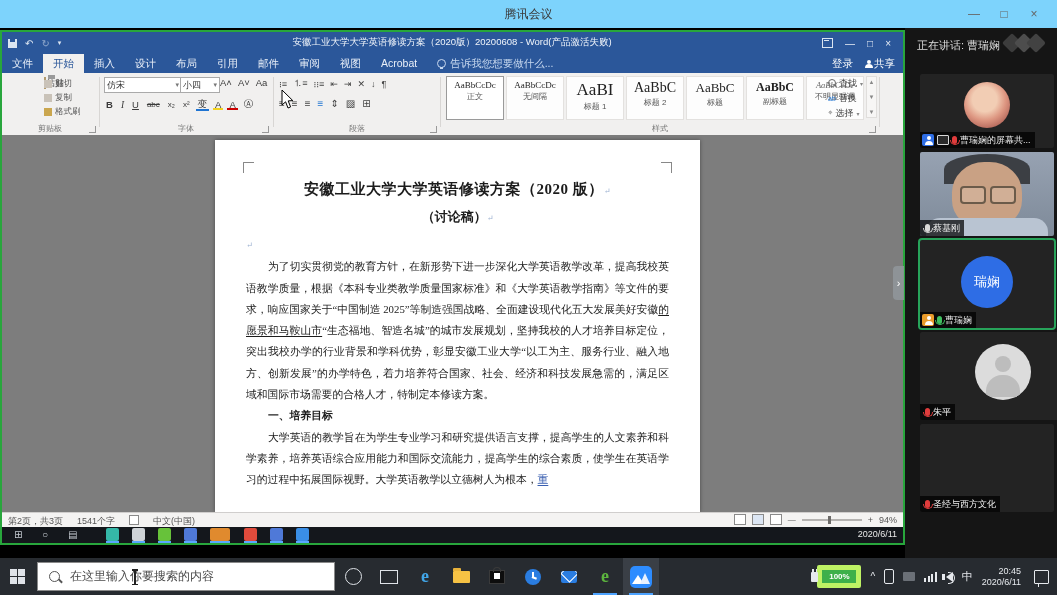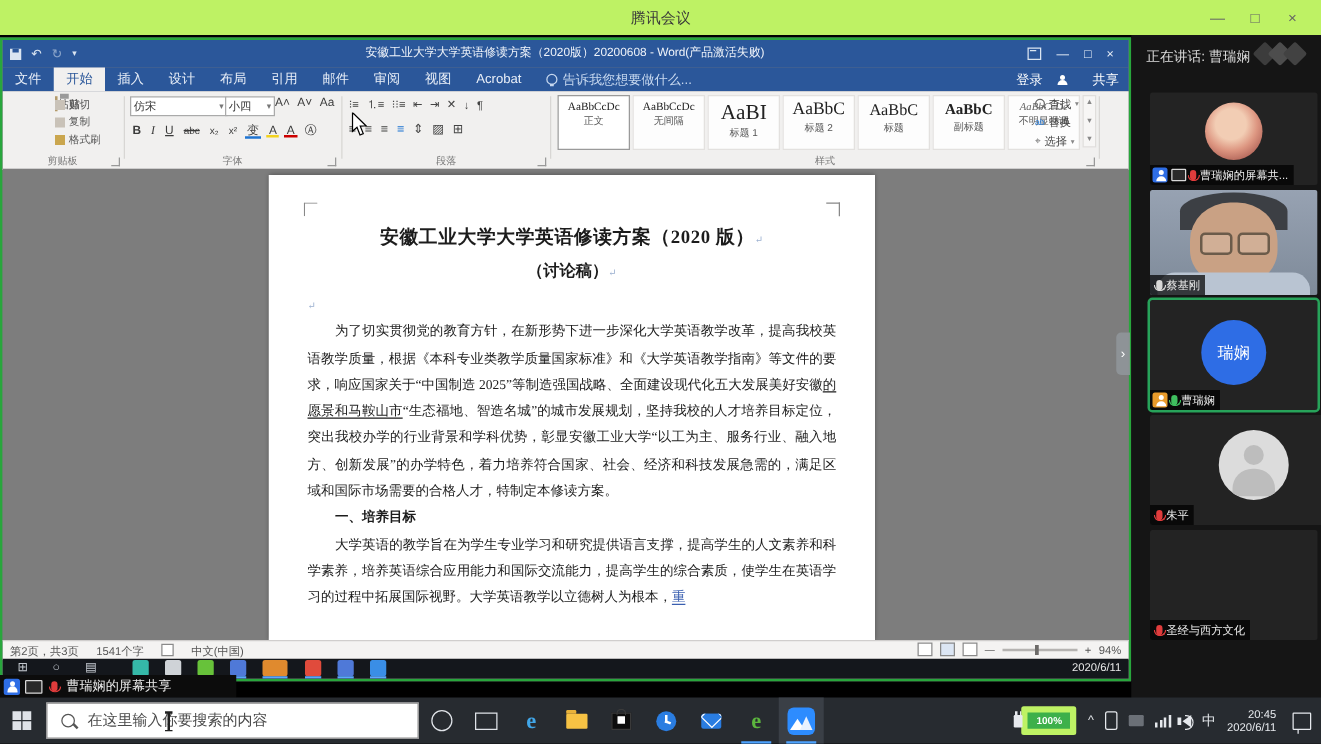--- a/index.html
+++ b/index.html
@@ -4,21 +4,21 @@
 <style>
   html,body{margin:0;padding:0;background:#000;}
   #app{position:relative;width:1057px;height:595px;overflow:hidden;
        font-family:"Liberation Sans","DejaVu Sans",sans-serif;font-size:12px;
        -webkit-font-smoothing:antialiased;}
   .abs{position:absolute;}
   .f{display:flex;align-items:center;}
   .ell{white-space:nowrap;overflow:hidden;text-overflow:ellipsis;}
 
   
-  #mtb{left:0;top:0;width:1057px;height:28px;background:#bef264;border-bottom:1px solid #e0e0e0;}
+  #mtb{left:0;top:0;width:1057px;height:28px;background:#7dd3fc;border-bottom:1px solid #e0e0e0;}
   #mtb .t{left:0;right:0;top:6px;text-align:center;color:#3a3a3a;font-size:12px;}
   #mtb .ctl{right:8px;top:0;height:28px;display:flex;}
   #mtb .ctl span{width:30px;text-align:center;line-height:28px;color:#666;font-size:12px;cursor:default;}
 
   
   #stage{left:0;top:28px;width:1057px;height:530px;background:#000;}
 
   
   #share{left:0;top:30px;width:905px;height:515px;border:2px solid var(--share-green,#28a63c);box-sizing:border-box;background:#7d7d7d;}
   #share > .in{position:absolute;left:0;top:0;width:901px;height:511px;overflow:hidden;}
@@ -238,21 +238,21 @@
           <span class="tab">邮件</span>
           <span class="tab">审阅</span>
           <span class="tab">视图</span>
           <span class="tab">Acrobat</span>
           <span class="tellme">
             <span class="bulb"></span>
             <span>告诉我您想要做什么...</span>
           </span>
           <span class="right">
             <span>登录</span>
-            <span class="f" style="gap:20px;">
+            <span class="f" style="gap:1px;">
               <span class="person"></span>
               <span>共享</span>
             </span>
           </span>
         </div>
 
         <div class="abs w-ribbon">
 
           <div class="grp" style="left:0;width:96px;">
             <div class="pastebig">
@@ -457,26 +457,20 @@
           <span class="s-date">2020/6/11</span>
         </div>
 
       </div>
     </div>
 
     <div id="chevron" class="abs" style="top:238px;">
       <span>›</span>
     </div>
 
-    <div id="overlay" class="abs" style="top:512px;">
-      <span class="badge b-blue"></span>
-      <span class="scr-ic"></span>
-      <span class="mic red"></span>
-      <span class="ell">曹瑞娴的屏幕共享</span>
-    </div>
 
     <svg id="cursor" class="abs" width="14" height="20">
       <polygon points="1,0 1,15 4.6,11.8 7,18 9.6,16.9 7.2,10.9 11.8,10.6" fill="#fff" stroke="#000" stroke-width="1"></polygon>
     </svg>
 
   </div>
 
   <div id="sidebar" class="abs">
     <div class="hdr">正在讲话: 曹瑞娴</div>
     <div class="dia" style="left:100px;top:8px;background:#3c3c3c;"></div>

